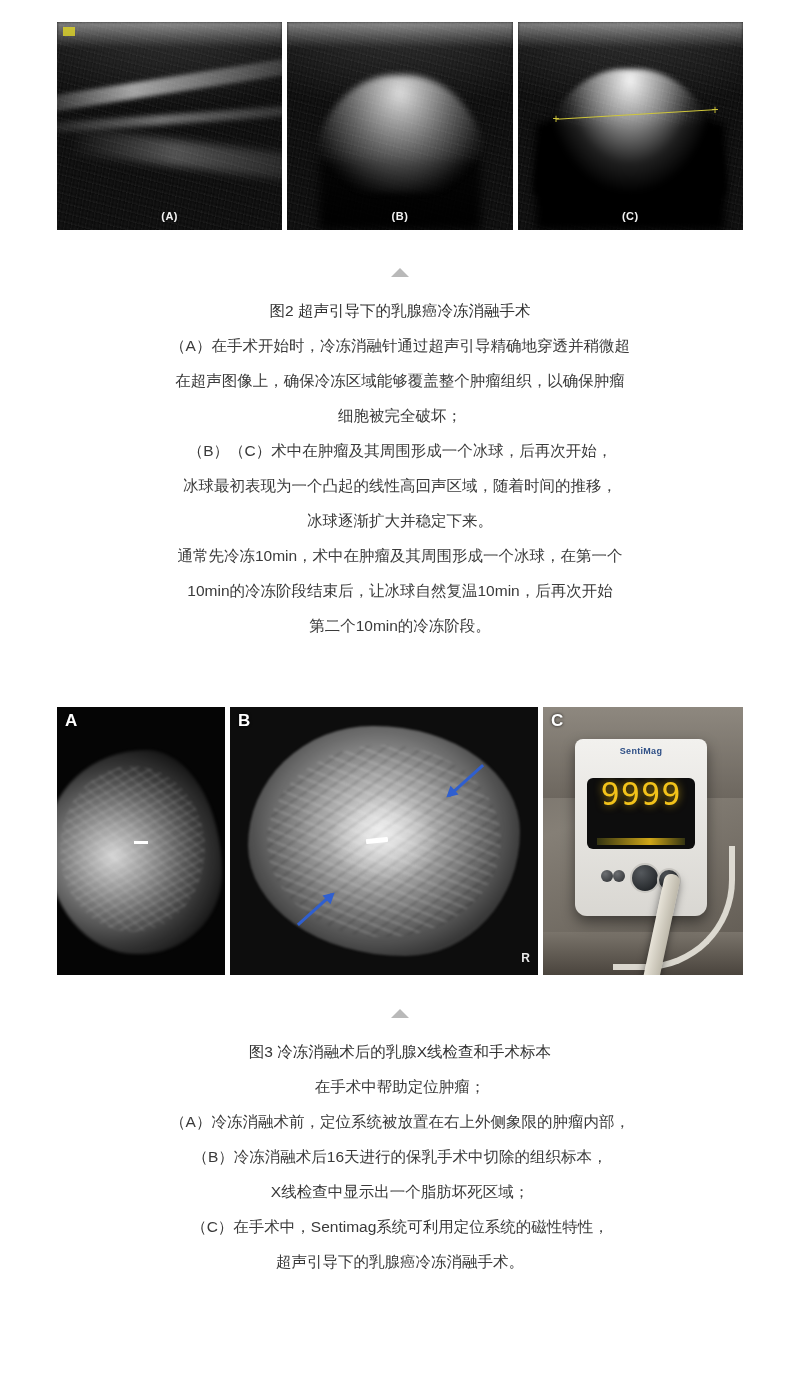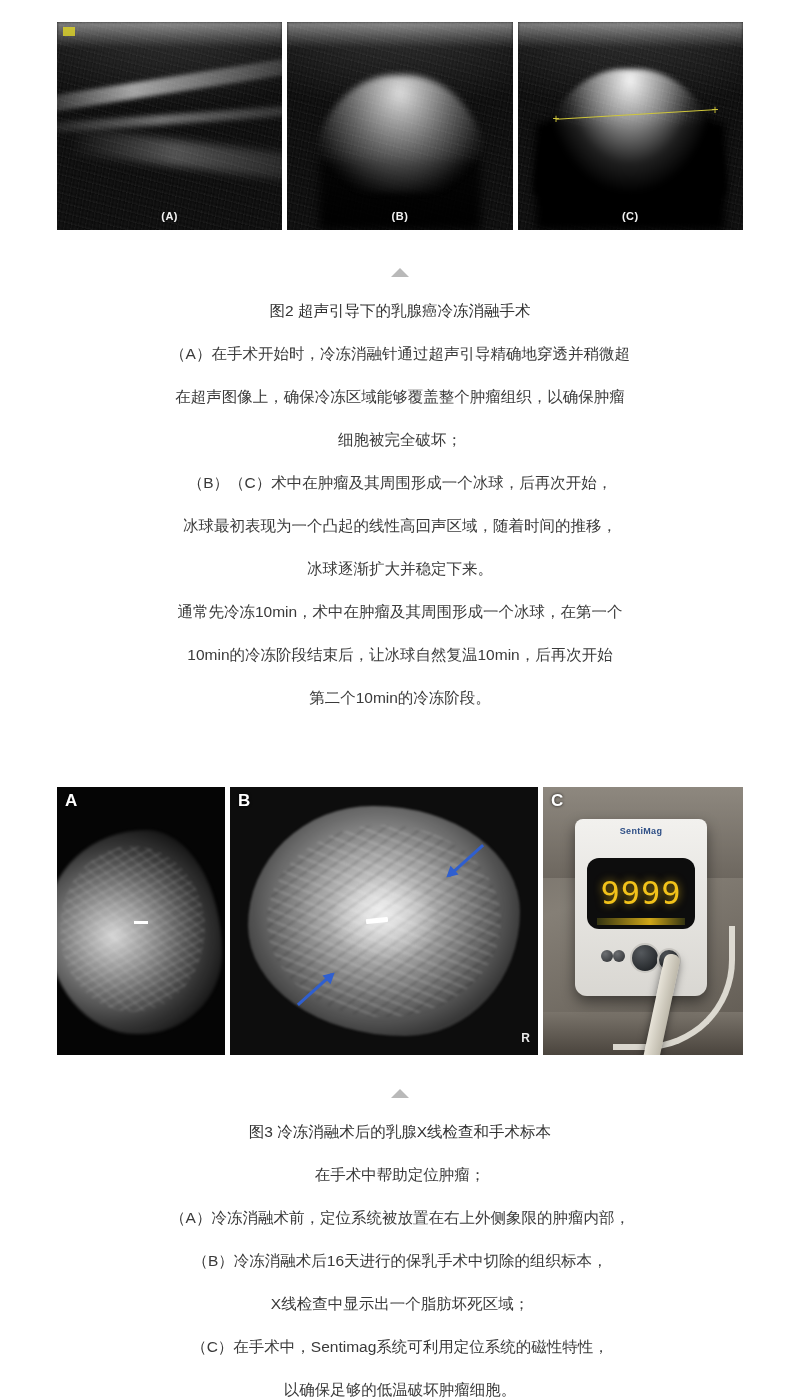--- a/index.html
+++ b/index.html
@@ -176,21 +176,21 @@
     box-sizing: border-box;
   }
   .caption .fig-title {
     display: block;
     margin-top: 18px;
     margin-bottom: 2px;
     font-size: 15.5px;
     color: #333;
   }
   .caption p {
-    margin: 12px;
+    margin: 4px;
   }
   .spacer-between { height: 62px; }
 
   
   .fig3-row {
     display: flex;
     gap: 5px;
     width: 100%;
     height: 268px;
   }
@@ -331,23 +331,23 @@
     font-size: 9px;
     font-weight: bold;
     color: #2e4f86;
     letter-spacing: .3px;
   }
   .dev-screen {
     position: absolute;
     left: 9%; top: 22%;
     width: 82%; height: 40%;
     background: #0d0d0d;
-    border-radius: 12px;
+    border-radius: 6px;
     display: flex;
-    align-items: center;
+    align-items: flex-start;
     justify-content: center;
     overflow: hidden;
   }
   .dev-digits {
     font-family: "DejaVu Sans Mono", monospace;
     font-size: 32px;
     color: #f2c21a;
     letter-spacing: 1px;
     line-height: 1;
     text-shadow: 0 0 8px rgba(242,194,26,.65);
@@ -510,17 +510,17 @@
 
     <div class="caret fig3"></div>
 
     <div class="caption">
       <span class="fig-title">图3  冷冻消融术后的乳腺X线检查和手术标本</span>
       <p>在手术中帮助定位肿瘤；</p>
       <p>（A）冷冻消融术前，定位系统被放置在右上外侧象限的肿瘤内部，</p>
       <p>（B）冷冻消融术后16天进行的保乳手术中切除的组织标本，</p>
       <p>X线检查中显示出一个脂肪坏死区域；</p>
       <p>（C）在手术中，Sentimag系统可利用定位系统的磁性特性，</p>
-      <p>以确保足够的低温破坏肿瘤细胞。</p>
+      <p>超声引导下的乳腺癌冷冻消融手术。</p>
     </div>
   </div>
 
 </div>
 
 </body></html>

